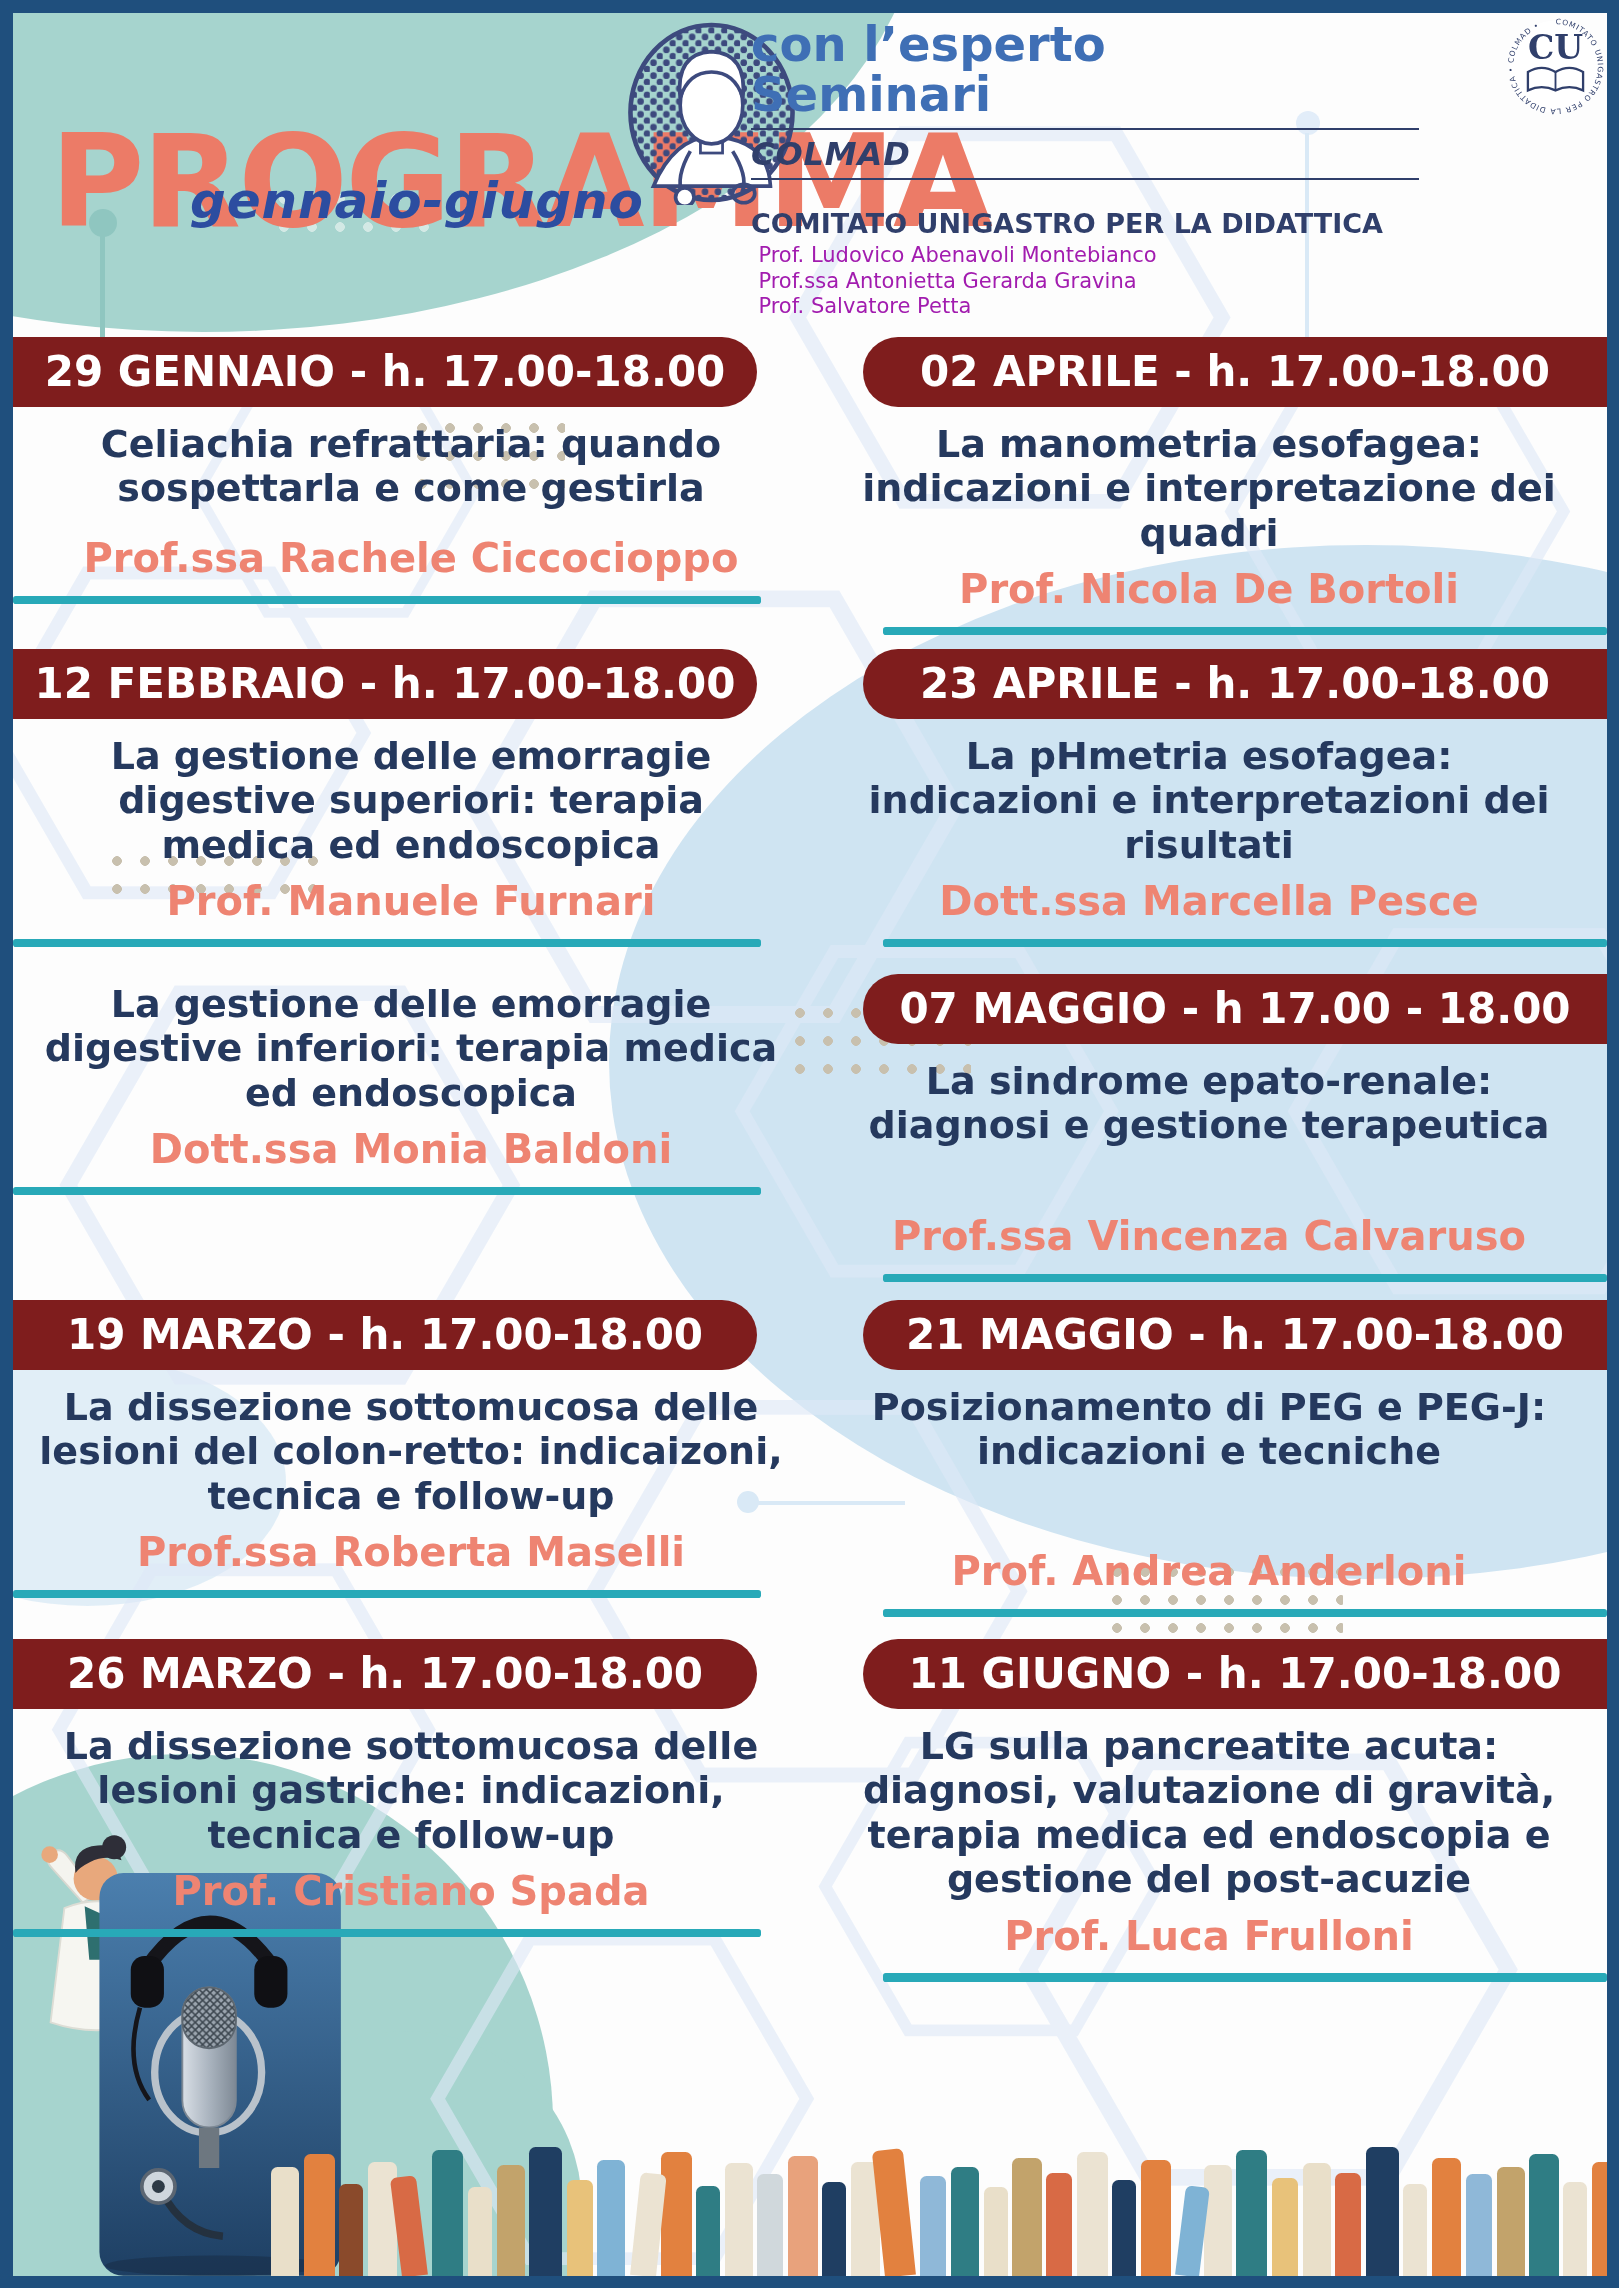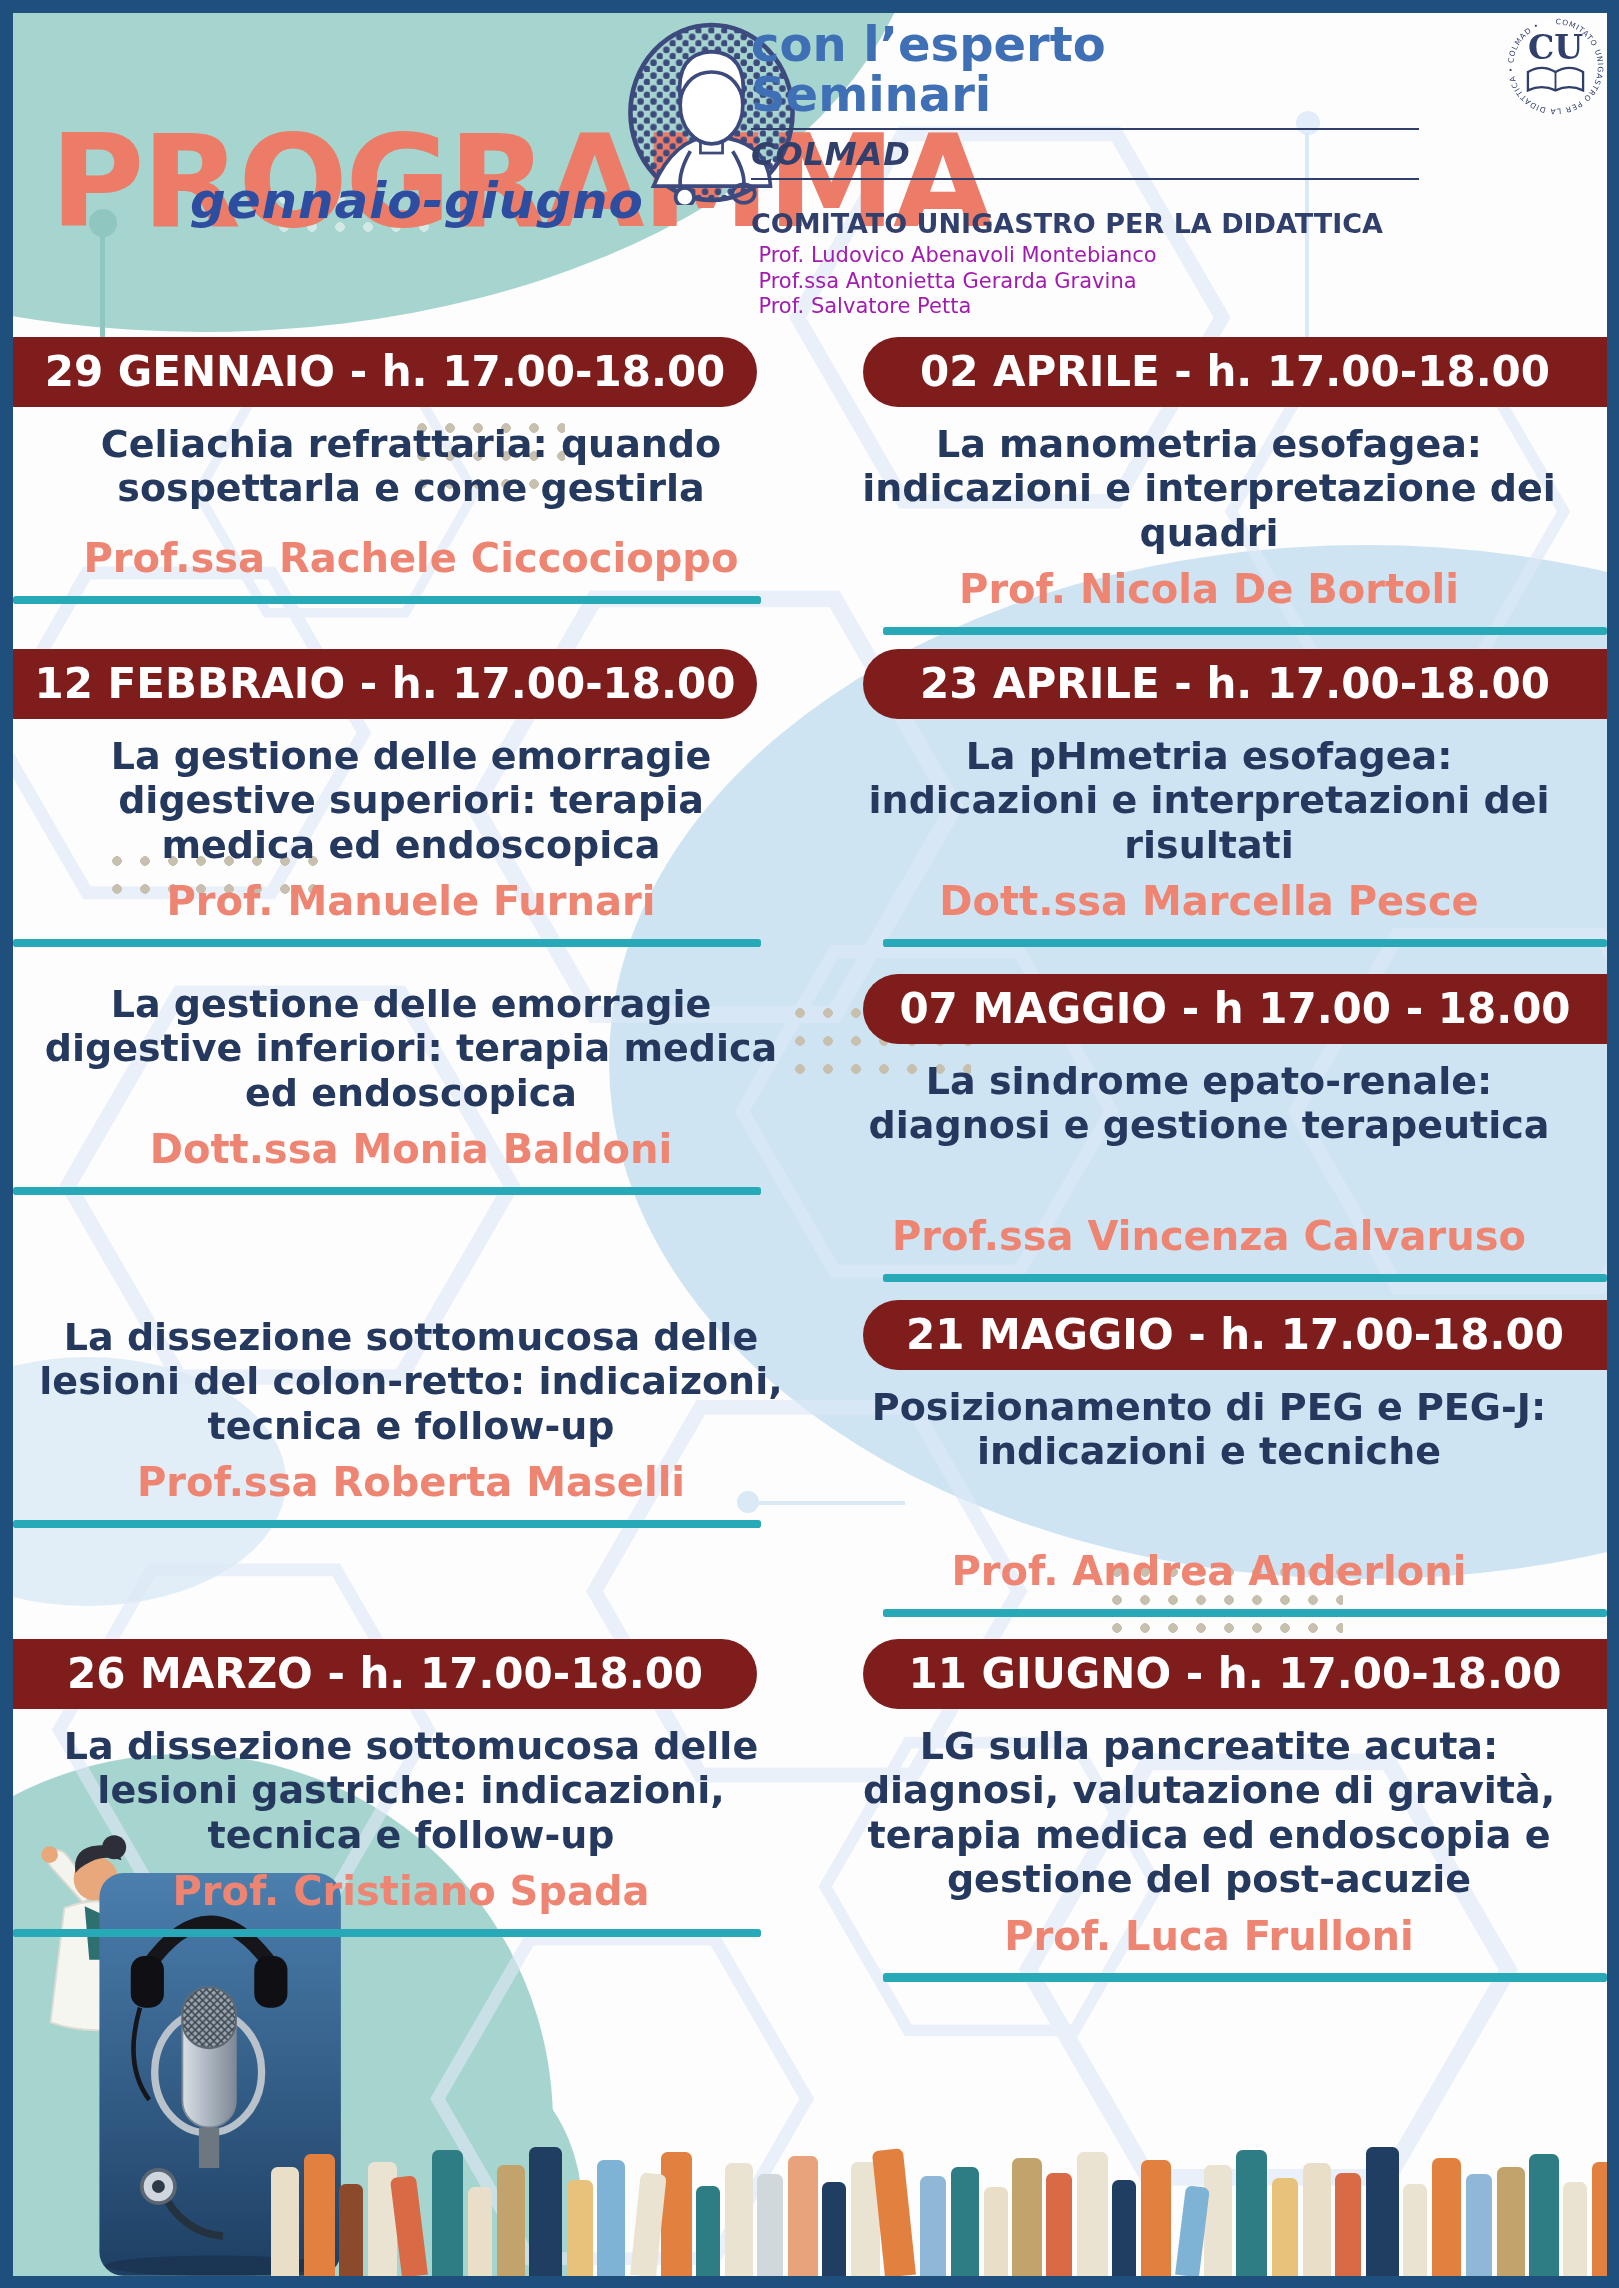--- a/index.html
+++ b/index.html
@@ -170,20 +170,23 @@
       <div class="e-rule"></div>
     </section>
       <section class="entry left" style="top: 954px;">
       <h3 class="e-title">La gestione delle emorragie
 digestive inferiori: terapia medica
 ed endoscopica</h3>
       <div class="e-speaker">Dott.ssa Monia Baldoni</div>
       <div class="e-rule"></div>
     </section>
       <section class="entry left" style="top: 1287px;">
+      <div class="banner">
+        <span class="banner-text">19 MARZO - h. 17.00-18.00</span>
+      </div>
       <h3 class="e-title">La dissezione sottomucosa delle
 lesioni del colon-retto: indicaizoni,
 tecnica e follow-up</h3>
       <div class="e-speaker">Prof.ssa Roberta Maselli</div>
       <div class="e-rule"></div>
     </section>
       <section class="entry left" style="top: 1626px;">
       <div class="banner">
         <span class="banner-text">26 MARZO - h. 17.00-18.00</span>
       </div>

